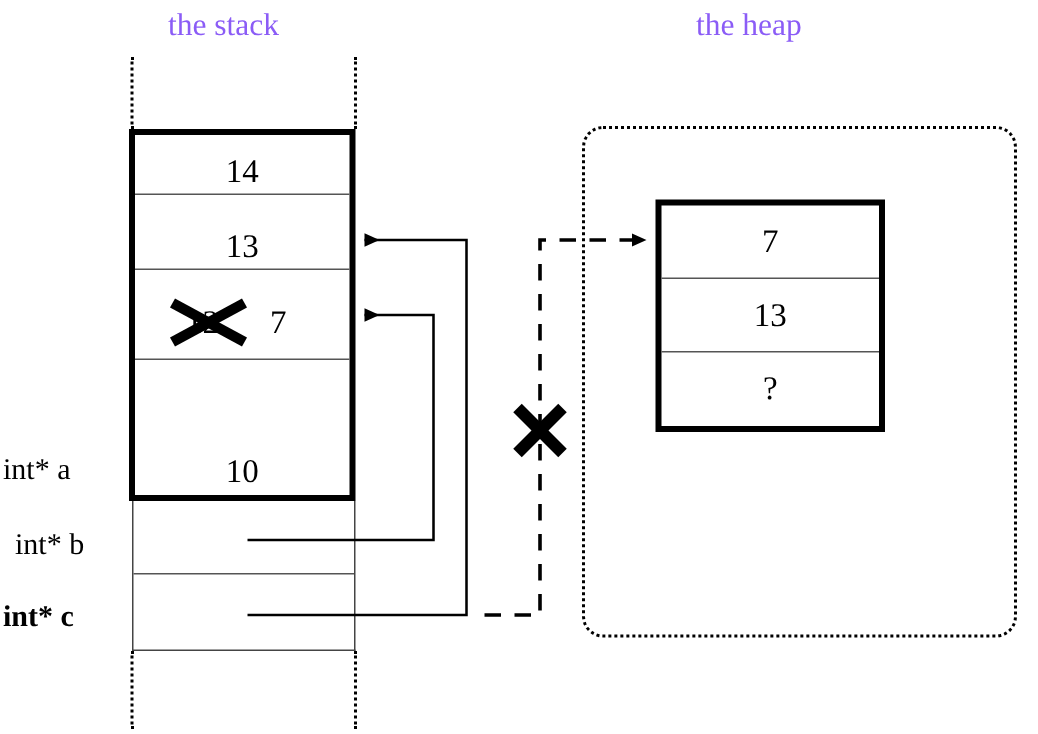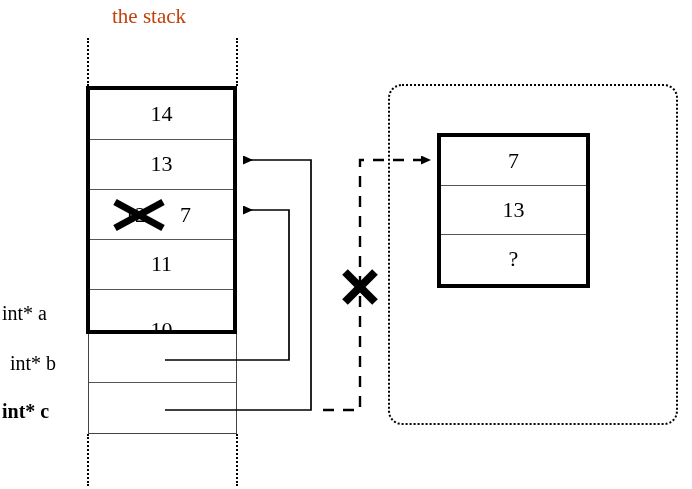--- a/index.html
+++ b/index.html
@@ -17,21 +17,21 @@
     width: 692px;
     height: 489px;
     background: #ffffff;
     overflow: hidden;
   }
   .title {
     position: absolute;
     font-size: 21px;
     line-height: 1;
     white-space: nowrap;
-    color: #c2410c;
+    color: #8b5cf6;
   }
   #stack-title { left: 112px; top: 6px; }
   #heap-title  { left: 464px; top: 6px; }
 
   
   .guide {
     position: absolute;
     width: 0;
     border-left: 2px dotted #000;
   }
@@ -55,21 +55,21 @@
     height: 100px;
     box-sizing: border-box;
     border: 1.5px solid #444;
     border-top: none;
     background: #fff;
   }
   .srow {
     position: absolute;
     left: 0;
     width: 100%;
-    height: 50px;
+    height: 40px;
     box-sizing: border-box;
     border-bottom: 1.5px solid #555;
     text-align: center;
     font-size: 22px;
   }
   .srow:last-child { border-bottom: none; }
   .srow .val {
     position: relative;
     display: inline-block;
     line-height: 48px;
@@ -155,20 +155,21 @@
     height: 489px;
     pointer-events: none;
   }
 </style>
 </head>
 <body>
 
 <div id="canvas">
 
   <div class="title" id="stack-title">the stack</div>
+  <div class="title" id="heap-title">the heap</div>
 
   <div class="guide" style="left:87px;  top:38px;  height:48px;"></div>
   <div class="guide" style="left:236px; top:38px;  height:48px;"></div>
   <div class="guide" style="left:87px;  top:434px; height:52px;"></div>
   <div class="guide" style="left:236px; top:434px; height:52px;"></div>
 
   <div id="heap-region"></div>
 
   <div id="stack-table">
 
@@ -182,25 +183,22 @@
 
     <div class="strike-cell" style="top:100px;">
       <span class="old-val">12</span>
       <svg class="xstrike" viewBox="0 0 54 34">
         <line x1="3" y1="4" x2="51" y2="30" stroke="#000" stroke-width="7" stroke-linecap="butt"></line>
         <line x1="51" y1="4" x2="3" y2="30" stroke="#000" stroke-width="7" stroke-linecap="butt"></line>
       </svg>
       <span class="new-val">7</span>
     </div>
 
-    <div class="srow" style="top:150px;">
-      <span class="val">11</span>
-    </div>
-
-    <div class="srow" style="top:216px;">
+
+    <div class="srow" style="top:200px;">
       <span class="val">10</span>
     </div>
   </div>
 
   <div id="stack-lower">
     <div class="srow" style="top:0px; height:49px;"></div>
     <div class="srow" style="top:49px; height:49px; border-bottom:none;"></div>
   </div>
 
   <div class="vlabel" style="left:2px; top:303px;">int* a</div>

